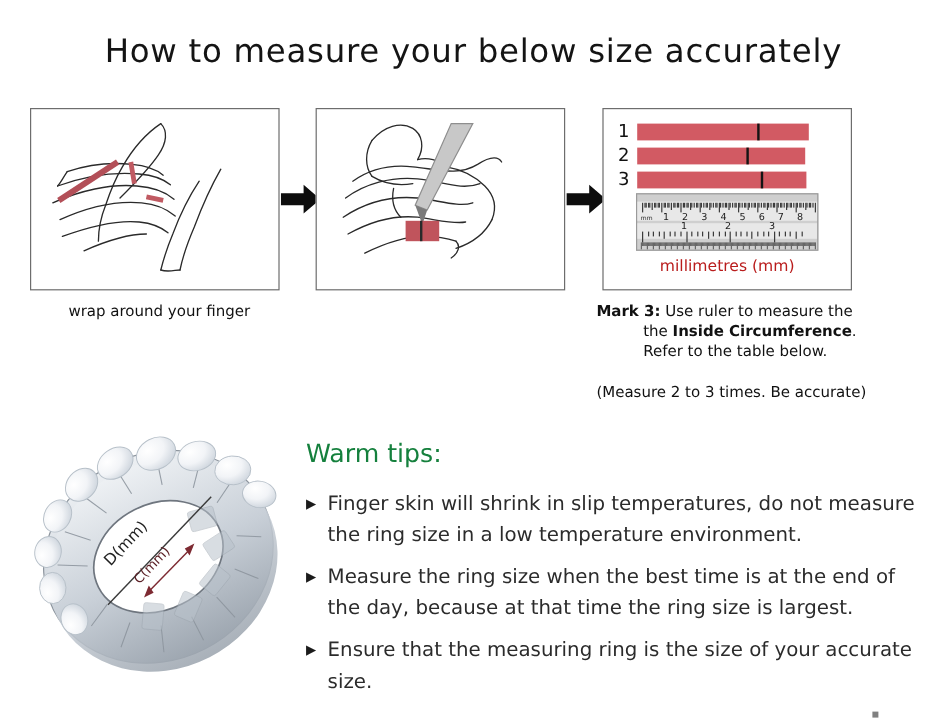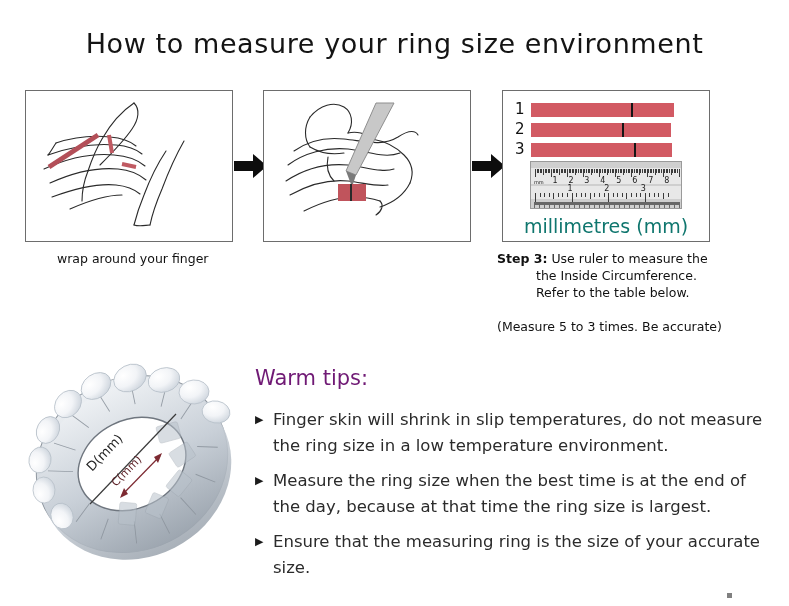--- a/index.html
+++ b/index.html
@@ -137,22 +137,22 @@
     line-height: 8px;
     color: #202020;
     font-family: "DejaVu Sans", "Liberation Sans", sans-serif;
   }
   .ruler-caption {
     position: absolute;
     left: 0;
     top: 124px;
     width: 206px;
     text-align: center;
-    font-size: 19px;
-    color: #0f766e;
+    font-size: 13px;
+    color: #b91c1c;
     font-family: "DejaVu Sans", "Liberation Sans", sans-serif;
   }
 
   
   .captions {
     position: absolute;
     left: 0;
     top: 250px;
     width: 789px;
     height: 95px;
@@ -165,21 +165,21 @@
     line-height: 17px;
     color: #111;
     font-family: "DejaVu Sans", "Liberation Sans", sans-serif;
   }
   .cap-1 { left: 18px; }
   .cap-2 { left: 258px; }
   .cap-3 { left: 497px; }
   .cap-line { white-space: nowrap; }
   .cap-indent { padding-left: 39px; }
   .cap-lead { font-weight: bold; }
-  .cap-strong { font-weight: normal; }
+  .cap-strong { font-weight: bold; }
   .cap-note {
     position: absolute;
     font-size: 12.5px;
     line-height: 17px;
     color: #111;
     white-space: nowrap;
     font-family: "DejaVu Sans", "Liberation Sans", sans-serif;
   }
   .note-1 { left: 29px; top: 68px; }
   .note-3 { left: 497px; top: 68px; }
@@ -197,21 +197,21 @@
   
   .tips {
     position: absolute;
     left: 255px;
     top: 365px;
     width: 520px;
   }
   .tips-title {
     font-size: 21px;
     line-height: 26px;
-    color: #701a75;
+    color: #15803d;
     margin-bottom: 16px;
     font-family: "DejaVu Sans", "Liberation Sans", sans-serif;
   }
   .tip {
     display: flex;
     align-items: flex-start;
     margin-bottom: 9px;
   }
   .tip-bullet {
     flex: 0 0 auto;
@@ -234,21 +234,21 @@
     top: 593px;
     width: 5px;
     height: 5px;
     background: #555;
     opacity: 0.75;
   }
 </style>
 </head>
 <body>
 
-<div class="page-title">How to measure your ring size environment</div>
+<div class="page-title">How to measure your below size accurately</div>
 
 <div class="steps-row">
 
   <div class="panel panel-1">
     <svg class="hand-svg" viewBox="0 0 206 150">
       <g fill="none" stroke="#2a2a2a" stroke-width="1.1" stroke-linecap="round">
         <path d="M108 12 C 96 20, 84 34, 76 48 C 70 58, 66 68, 62 80"></path>
         <path d="M108 12 C 114 18, 113 28, 106 38 C 98 50, 86 62, 74 74"></path>
         <path d="M30 52 C 48 46, 66 44, 84 46 C 96 47, 104 50, 110 55"></path>
         <path d="M22 64 C 44 56, 68 52, 90 54 C 102 55, 110 58, 116 63"></path>
@@ -628,26 +628,26 @@
 <div class="captions">
 
   <div class="caption cap-1">
     <div class="cap-line cap-indent">wrap around your finger</div>
   </div>
 
   <div class="caption cap-2">
   </div>
 
   <div class="caption cap-3">
-    <div class="cap-line"><span class="cap-lead">Step 3:</span> <span>Use ruler to measure the</span></div>
+    <div class="cap-line"><span class="cap-lead">Mark 3:</span> <span>Use ruler to measure the</span></div>
     <div class="cap-line cap-indent"><span>the </span><span class="cap-strong">Inside Circumference</span><span>.</span></div>
     <div class="cap-line cap-indent">Refer to the table below.</div>
   </div>
 
-  <div class="cap-note note-3">(Measure 5 to 3 times. Be accurate)</div>
+  <div class="cap-note note-3">(Measure 2 to 3 times. Be accurate)</div>
 </div>
 
 <div class="ring-wrap">
   <svg width="228" height="225" viewBox="0 0 228 225">
     <defs>
       <radialGradient id="gemG" cx="35%" cy="30%" r="75%">
         <stop offset="0%" stop-color="#ffffff"></stop>
         <stop offset="55%" stop-color="#f2f4f7"></stop>
         <stop offset="100%" stop-color="#cfd6de"></stop>
       </radialGradient>

